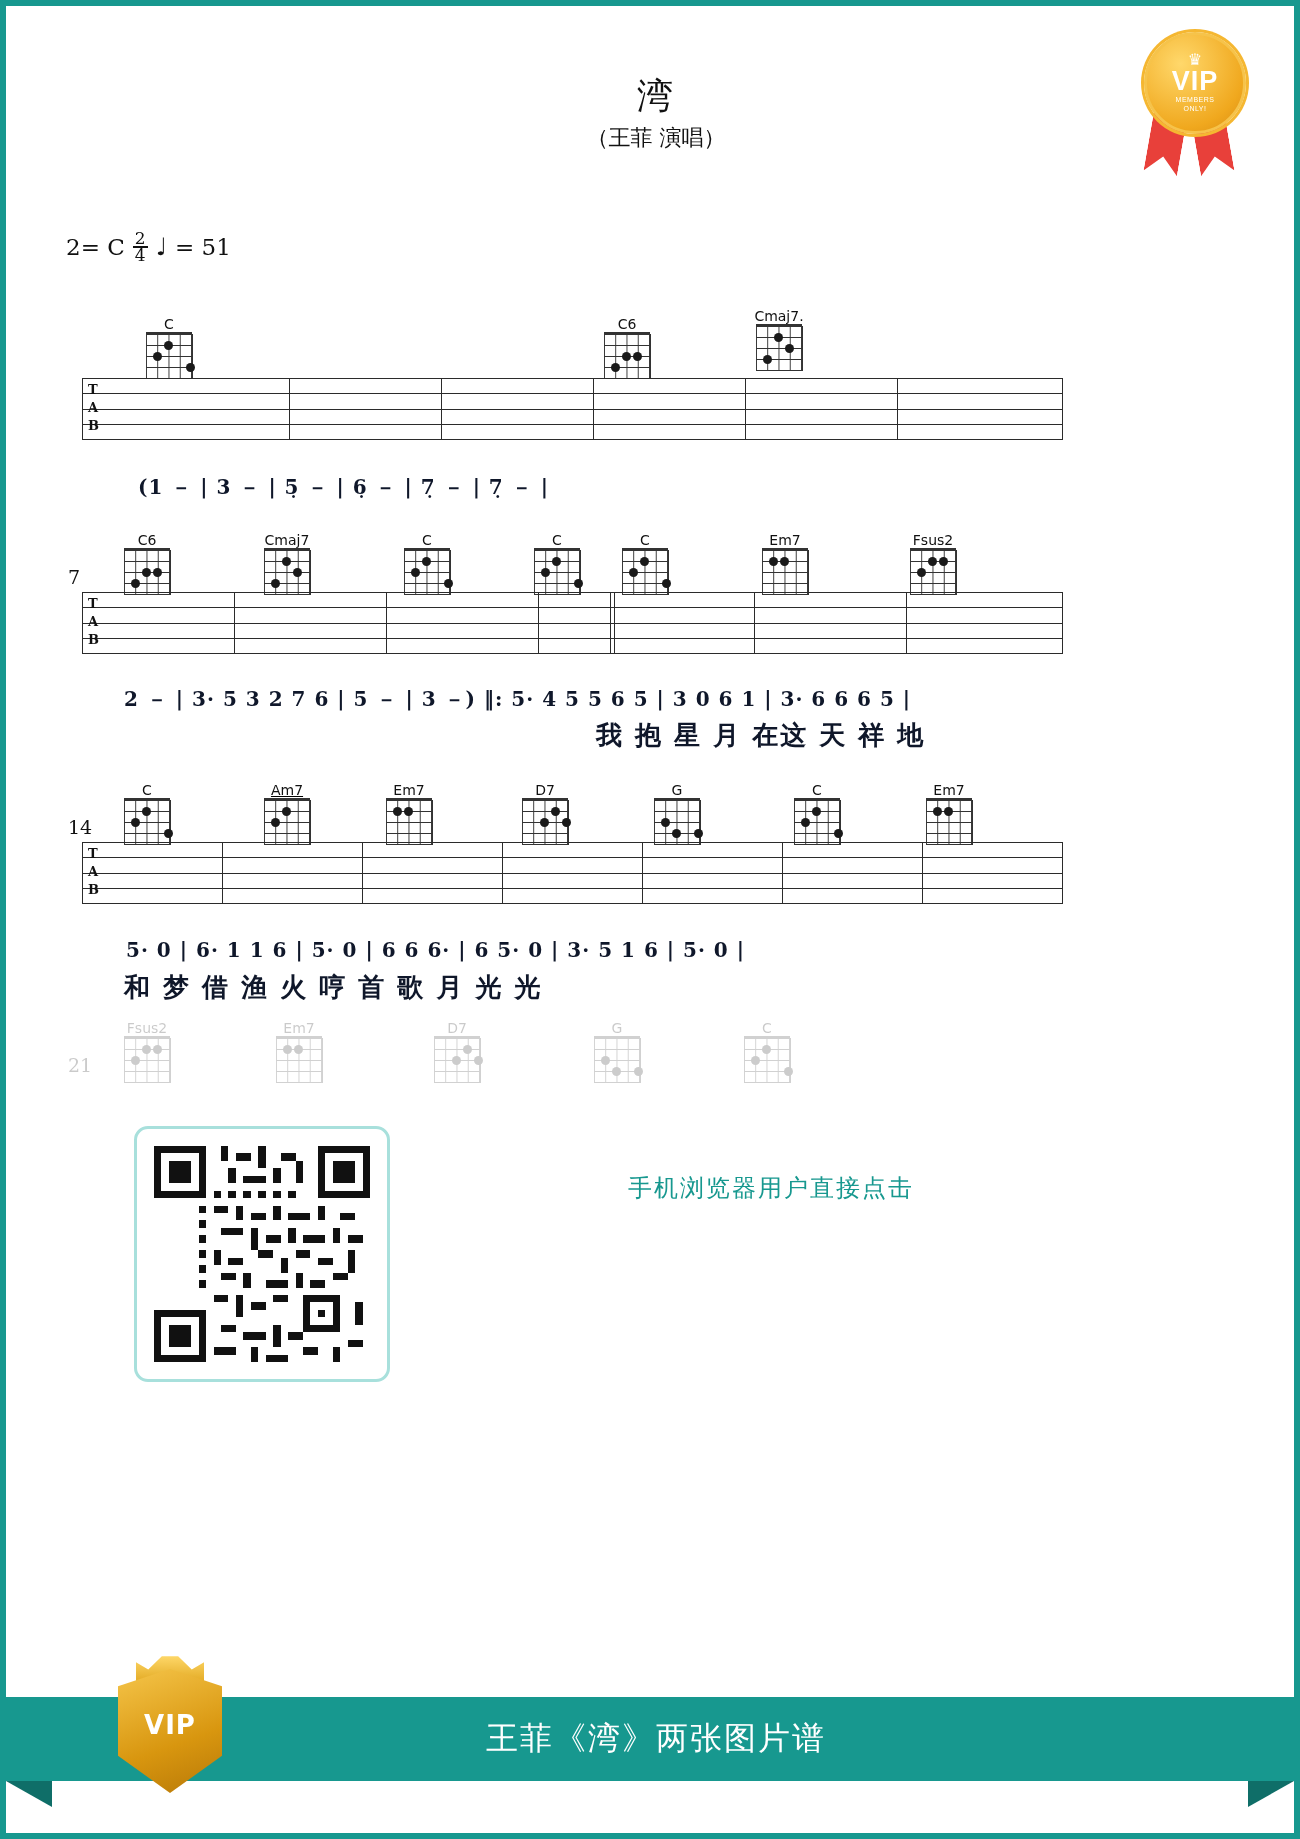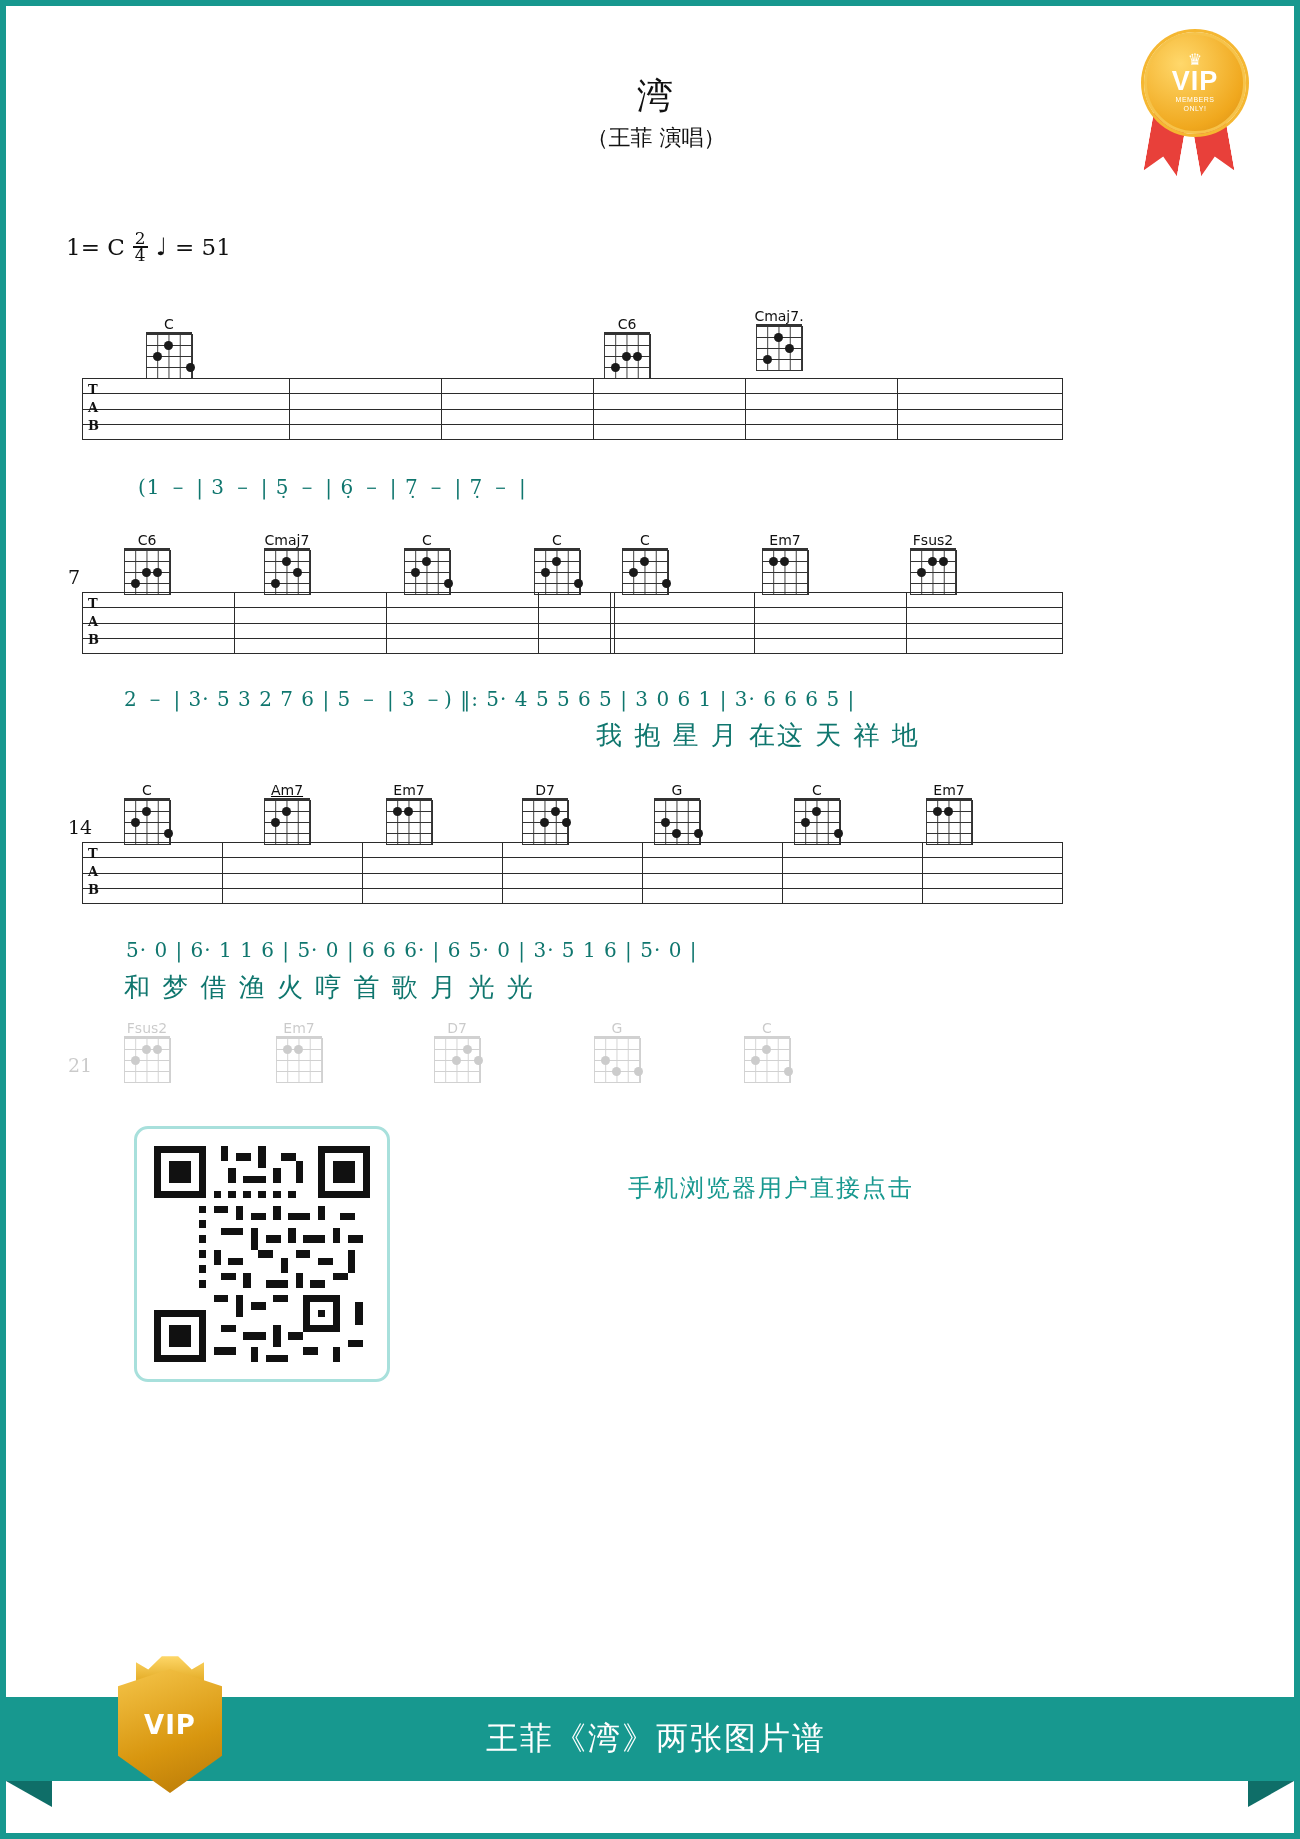--- a/index.html
+++ b/index.html
@@ -83,21 +83,21 @@
     background:
       linear-gradient(to right,#333 1px,transparent 1px) 0 0/11.25px 100%,
       linear-gradient(to bottom,#333 1px,transparent 1px) 0 0/100% 11px;
     border-right:1px solid #333;border-bottom:1px solid #333;
   }
   .chord .nut{position:absolute;top:-2px;left:0;width:46px;height:3px;background:#333;}
   .chord .dot{position:absolute;width:9px;height:9px;border-radius:50%;background:#1a1a1a;}
 
   
   .notesrow,.lyricsrow{
-    position:absolute;font-family:"DejaVu Serif",serif;color:#0f766e;white-space:nowrap;
+    position:absolute;font-family:"DejaVu Serif",serif;color:#0f172a;white-space:nowrap;font-weight:bold;
   }
   .notesrow{font-size:20px;letter-spacing:1px;}
   .lyricsrow{font-size:26px;letter-spacing:2px;font-family:"DejaVu Sans",sans-serif;}
 
   .faded{opacity:.22;}
 
   
   .qr-wrap{
     position:absolute;left:128px;top:1120px;width:250px;height:250px;
     border:3px solid #a8e0dc;border-radius:14px;background:#fff;
@@ -138,21 +138,21 @@
 </head>
 <body>
 
 <div class="sheet">
 
   <div class="title">湾</div>
   <div class="subtitle">（王菲 演唱）</div>
 
 
   <div class="keyline">
-    <span>1= C</span>
+    <span>2= C</span>
     <span class="frac">
       <span class="num">2</span>
       <span class="den">4</span>
     </span>
     <span class="noteglyph">♩</span>
     <span>= 51</span>
   </div>
 
   <div class="vip-badge">
     <div class="vip-ribbon-l"></div>

